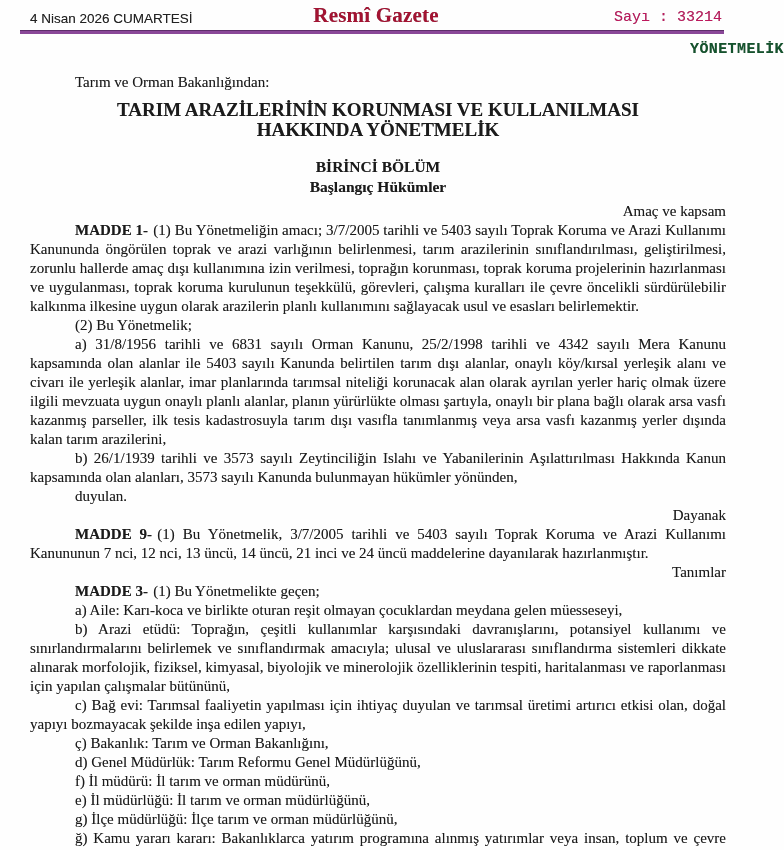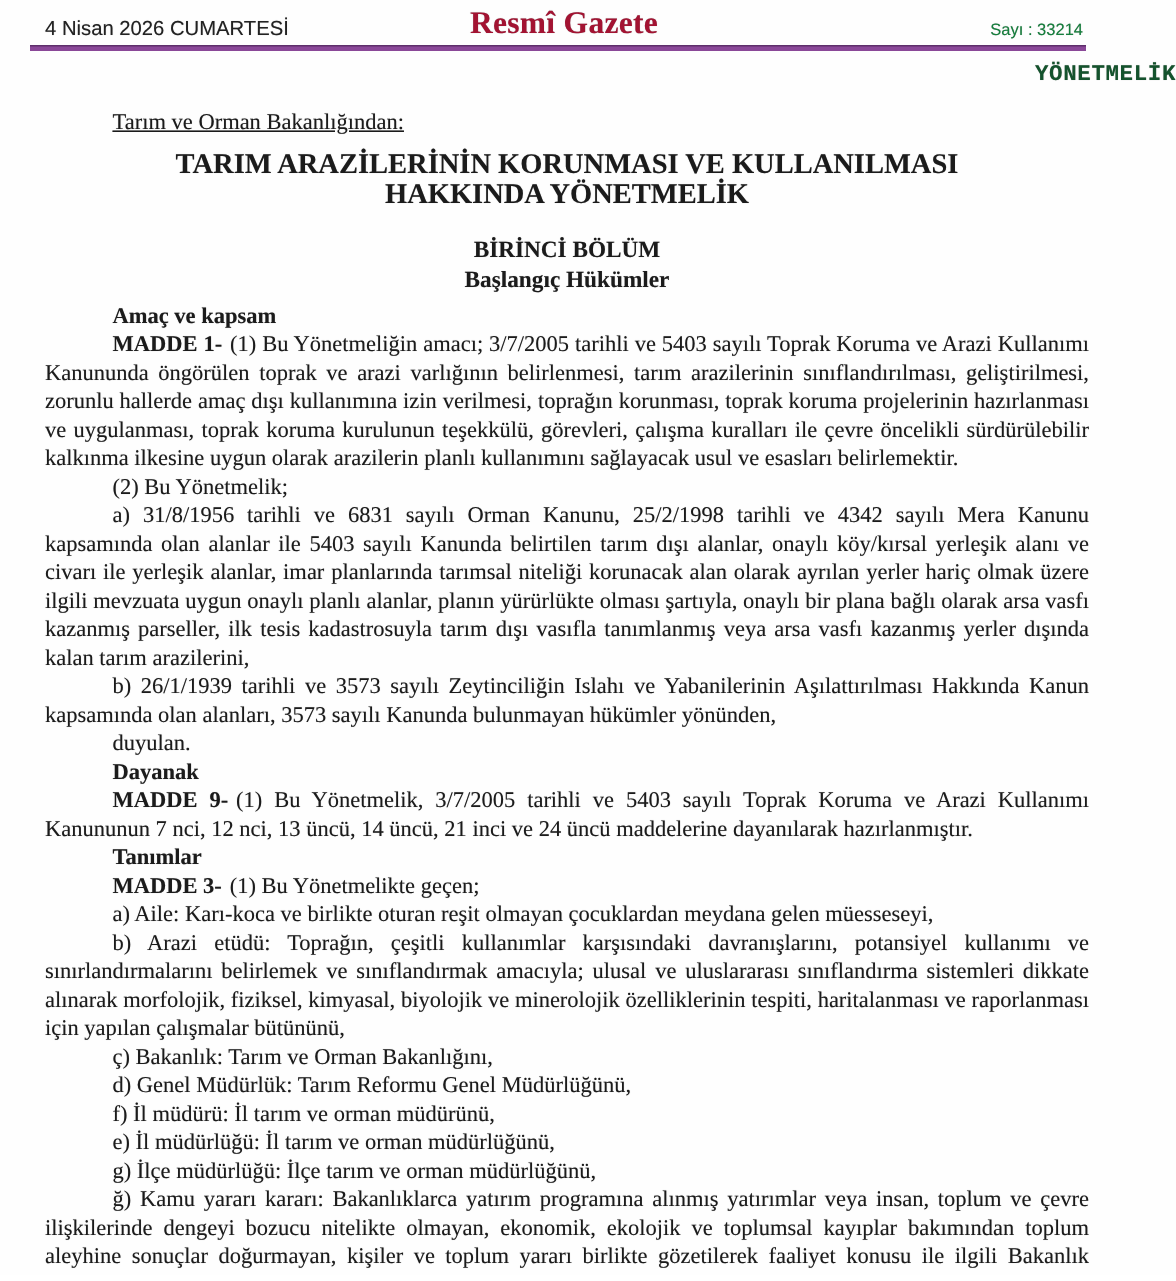--- a/index.html
+++ b/index.html
@@ -21,53 +21,53 @@
     padding:5px 62px 2px 30px;
     font-family:"Liberation Sans", sans-serif;
   }
   .masthead .date{font-size:13.5px;justify-self:start;color:#222;}
   .masthead .gazette{
     font-family:"Liberation Serif", serif;
     font-weight:bold;font-size:21px;
     color:#a31332;justify-self:center;line-height:1;
     letter-spacing:0.2px;
   }
-  .masthead .issue{font-size:11px;justify-self:end;color:#15803d;}
+  .masthead .issue{font-size:15px;justify-self:end;color:#be185d;font-family:Liberation Mono, monospace;}
   .rule{
     height:3px;margin:2px 60px 0 20px;
     background:#8a4898;border-top:1px solid #5e2f6b;
   }
   
   .section-heading{
     margin:7px 0 0 0;text-align:right;
     font-family:Liberation Mono, monospace;
     font-weight:bold;font-size:15px;color:#14532d;
     letter-spacing:0.4px;
   }
   .ministry{
     margin:16px 58px 0 30px;
     font-size:15px;text-indent:45px;
   }
-  .ministry .u{text-decoration:underline;}
+  .ministry .u{}
   .doc-title{
     margin:9px 58px 0 30px;text-align:center;
     font-weight:bold;font-size:19px;line-height:20px;
   }
   .chapter{
     margin:17px 58px 0 30px;text-align:center;
     font-weight:bold;font-size:15.5px;line-height:20px;
   }
   
   .bodytext{
     margin:5px 58px 0 30px;
     font-size:15px;line-height:19px;
     text-align:justify;
   }
   .para{margin:0;text-indent:45px;}
-  .subheading{font-weight:bold;text-align:left;}
+  .subheading{font-weight:normal;text-align:right;}
   .lead{font-weight:bold;margin-right:0.35em;}
 </style>
 </head>
 <body>
 
 <div class="page">
 
   <div class="masthead">
     <span class="date">4 Nisan 2026 CUMARTESİ</span>
     <span class="gazette">Resmî Gazete</span>
@@ -98,20 +98,21 @@
     <p class="para">(2) Bu Yönetmelik;</p>
     <p class="para">a) 31/8/1956 tarihli ve 6831 sayılı Orman Kanunu, 25/2/1998 tarihli ve 4342 sayılı Mera Kanunu kapsamında olan alanlar ile 5403 sayılı Kanunda belirtilen tarım dışı alanlar, onaylı köy/kırsal yerleşik alanı ve civarı ile yerleşik alanlar, imar planlarında tarımsal niteliği korunacak alan olarak ayrılan yerler hariç olmak üzere ilgili mevzuata uygun onaylı planlı alanlar, planın yürürlükte olması şartıyla, onaylı bir plana bağlı olarak arsa vasfı kazanmış parseller, ilk tesis kadastrosuyla tarım dışı vasıfla tanımlanmış veya arsa vasfı kazanmış yerler dışında kalan tarım arazilerini,</p>
     <p class="para">b) 26/1/1939 tarihli ve 3573 sayılı Zeytinciliğin Islahı ve Yabanilerinin Aşılattırılması Hakkında Kanun kapsamında olan alanları, 3573 sayılı Kanunda bulunmayan hükümler yönünden,</p>
     <p class="para">duyulan.</p>
     <p class="para subheading">Dayanak</p>
     <p class="para"><b class="lead">MADDE 9-</b><span>(1) Bu Yönetmelik, 3/7/2005 tarihli ve 5403 sayılı Toprak Koruma ve Arazi Kullanımı Kanununun 7 nci, 12 nci, 13 üncü, 14 üncü, 21 inci ve 24 üncü maddelerine dayanılarak hazırlanmıştır.</span></p>
     <p class="para subheading">Tanımlar</p>
     <p class="para"><b class="lead">MADDE 3-</b><span>(1) Bu Yönetmelikte geçen;</span></p>
     <p class="para">a) Aile: Karı-koca ve birlikte oturan reşit olmayan çocuklardan meydana gelen müesseseyi,</p>
     <p class="para">b) Arazi etüdü: Toprağın, çeşitli kullanımlar karşısındaki davranışlarını, potansiyel kullanımı ve sınırlandırmalarını belirlemek ve sınıflandırmak amacıyla; ulusal ve uluslararası sınıflandırma sistemleri dikkate alınarak morfolojik, fiziksel, kimyasal, biyolojik ve minerolojik özelliklerinin tespiti, haritalanması ve raporlanması için yapılan çalışmalar bütününü,</p>
+    <p class="para">c) Bağ evi: Tarımsal faaliyetin yapılması için ihtiyaç duyulan ve tarımsal üretimi artırıcı etkisi olan, doğal yapıyı bozmayacak şekilde inşa edilen yapıyı,</p>
     <p class="para">ç) Bakanlık: Tarım ve Orman Bakanlığını,</p>
     <p class="para">d) Genel Müdürlük: Tarım Reformu Genel Müdürlüğünü,</p>
     <p class="para">f) İl müdürü: İl tarım ve orman müdürünü,</p>
     <p class="para">e) İl müdürlüğü: İl tarım ve orman müdürlüğünü,</p>
     <p class="para">g) İlçe müdürlüğü: İlçe tarım ve orman müdürlüğünü,</p>
     <p class="para">ğ) Kamu yararı kararı: Bakanlıklarca yatırım programına alınmış yatırımlar veya insan, toplum ve çevre ilişkilerinde dengeyi bozucu nitelikte olmayan, ekonomik, ekolojik ve toplumsal kayıplar bakımından toplum aleyhine sonuçlar doğurmayan, kişiler ve toplum yararı birlikte gözetilerek faaliyet konusu ile ilgili Bakanlık tarafından alınan</p>
   </div>
 
 </div>
 

